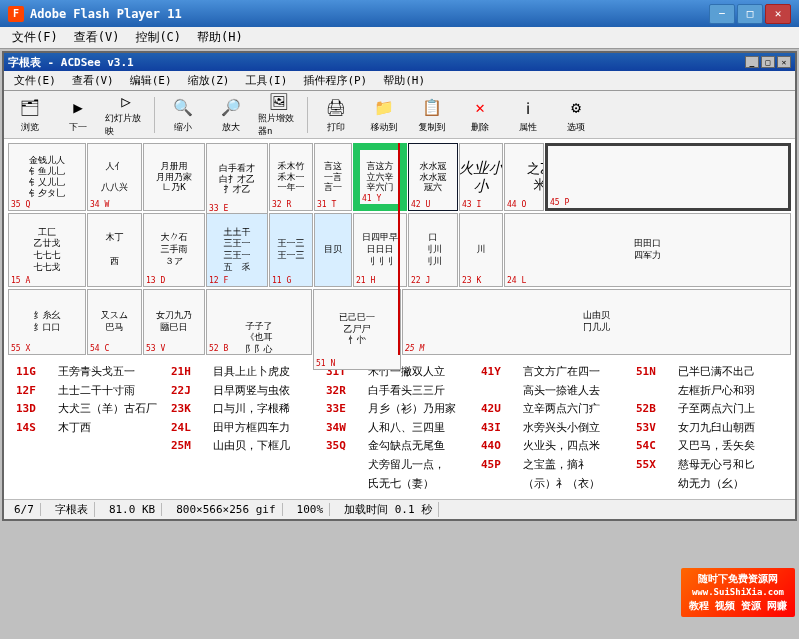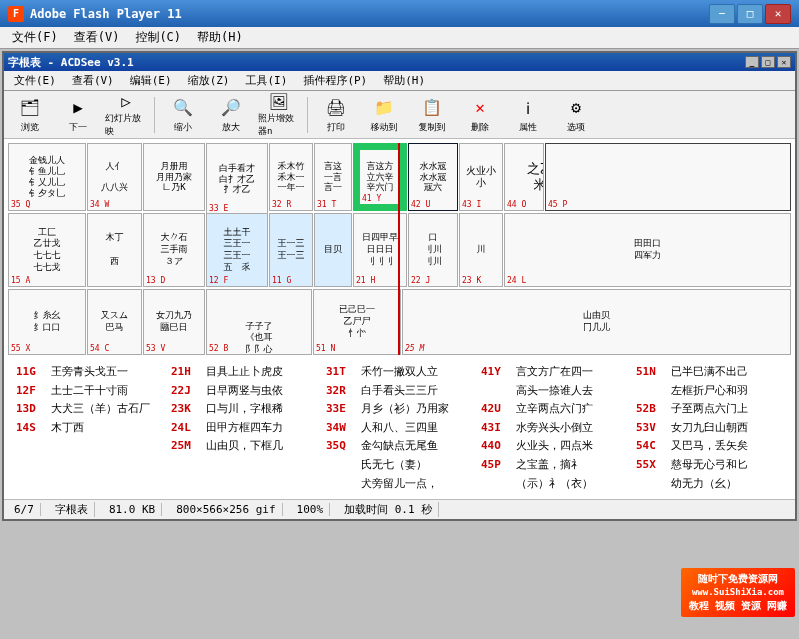--- a/index.html
+++ b/index.html
@@ -150,21 +150,21 @@
       gap: 0;
     }
 
     .desc-col {
       flex: 1;
       padding: 0 4px;
     }
 
     .desc-item {
       display: flex;
-      gap: 5px;
+      gap: 12px;
       margin-bottom: 1px;
     }
 
     .desc-code {
       color: #cc0000;
       font-weight: bold;
       min-width: 30px;
       white-space: nowrap;
     }
 
@@ -346,28 +346,28 @@
             </div>
             <div class="grid-cell" style="width:54px; height:68px; border:7px solid #22c55e; padding:2px; position:relative;">
               <div class="cell-content" style="font-size:9px; line-height:1.2;">言这方<br>立六辛<br>辛六门</div>
               <div class="cell-id" style="position:absolute; bottom:1px; left:2px; color:#cc0000; font-size:8px;">41 Y</div>
             </div>
             <div class="grid-cell" style="width:50px; height:68px; border:1px solid #0f172a; padding:2px; position:relative;">
               <div class="cell-content" style="font-size:9px; line-height:1.2;">水水㓂<br>水水㓂<br>㓂六</div>
               <div class="cell-id" style="position:absolute; bottom:1px; left:2px; color:#cc0000; font-size:8px;">42 U</div>
             </div>
             <div class="grid-cell" style="width:44px; height:68px; border:1px solid #aaa; padding:2px; position:relative;">
-              <div class="cell-content" style="font-size:10px; line-height:1.2;">火业小<br>小</div>
+              <div class="cell-content" style="font-size:15px; line-height:1.2;font-style:italic;">火业小<br>小</div>
               <div class="cell-id" style="position:absolute; bottom:1px; left:2px; color:#cc0000; font-size:8px;">43 I</div>
             </div>
             <div class="grid-cell" style="width:40px; height:68px; border:1px solid #aaa; padding:2px; position:relative;">
               <div class="cell-content" style="font-size:13px; line-height:1.2;margin-left:32px;">之乙<br>米</div>
               <div class="cell-id" style="position:absolute; bottom:1px; left:2px; color:#cc0000; font-size:8px;">44 O</div>
             </div>
-            <div class="grid-cell" style="flex:1; height:68px; border:1px solid #404040; padding:2px; position:relative;">
+            <div class="grid-cell" style="flex:1; height:68px; border:3px solid #404040; padding:2px; position:relative;">
               <div class="cell-content" style="font-size:9px;"></div>
               <div class="cell-id" style="position:absolute; bottom:1px; left:2px; color:#cc0000; font-size:8px;">45 P</div>
             </div>
           </div>
 
           <div class="grid-row" style="height:74px; margin-top:1px;">
             <div class="grid-cell" style="width:78px; height:74px; border:1px solid #aaa; padding:2px; position:relative;">
               <div class="cell-content" style="font-size:9px; line-height:1.3;">工匚<br>乙廿戈<br>七七七<br>七七戈</div>
               <div class="cell-id" style="position:absolute; bottom:1px; left:2px; color:#cc0000; font-size:8px;">15 A</div>
             </div>
@@ -417,21 +417,21 @@
               <div class="cell-id" style="position:absolute; bottom:1px; left:2px; color:#cc0000; font-size:8px;">54 C</div>
             </div>
             <div class="grid-cell" style="width:62px; height:66px; border:1px solid #aaa; padding:2px; position:relative;">
               <div class="cell-content" style="font-size:9px; line-height:1.3;">女刀九乃<br>㔶巳日</div>
               <div class="cell-id" style="position:absolute; bottom:1px; left:2px; color:#cc0000; font-size:8px;">53 V</div>
             </div>
             <div class="grid-cell" style="width:106px; height:66px; border:1px solid #aaa; padding:2px; position:relative;">
               <div class="cell-content" style="font-size:9px; line-height:1.3;margin-top:44px;">子子了<br>《也耳<br>阝阝心<br>佔羽</div>
               <div class="cell-id" style="position:absolute; bottom:1px; left:2px; color:#cc0000; font-size:8px;">52 B</div>
             </div>
-            <div class="grid-cell" style="width:88px; height:66px; border:1px solid #aaa; padding:2px; position:relative;">
+            <div class="grid-cell" style="width:88px; height:81px; border:1px solid #aaa; padding:2px; position:relative;">
               <div class="cell-content" style="font-size:9px; line-height:1.3;">已己巳一<br>乙尸尸<br>忄㣺</div>
               <div class="cell-id" style="position:absolute; bottom:1px; left:2px; color:#cc0000; font-size:8px;">51 N</div>
             </div>
             <div class="grid-cell" style="flex:1; height:66px; border:1px solid #aaa; padding:2px; position:relative;">
               <div class="cell-content" style="font-size:9px; line-height:1.3;">山由贝<br>冂几儿</div>
               <div class="cell-id" style="position:absolute; bottom:1px; left:2px; color:#cc0000; font-size:8px;font-style:italic;">25 M</div>
             </div>
           </div>
 
         </div>
@@ -497,25 +497,25 @@
               <div class="desc-item">
                   <span class="desc-code">34W</span>
                   <span class="desc-text">人和八、三四里</span>
                 </div>
               <div class="desc-item">
                   <span class="desc-code">35Q</span>
                   <span class="desc-text">金勾缺点无尾鱼</span>
                 </div>
               <div class="desc-item">
                   <span class="desc-code"></span>
+                  <span class="desc-text">犬旁留儿一点，</span>
+                </div>
+              <div class="desc-item">
+                  <span class="desc-code"></span>
                   <span class="desc-text">氏无七（妻）</span>
-                </div>
-              <div class="desc-item">
-                  <span class="desc-code"></span>
-                  <span class="desc-text">犬旁留儿一点，</span>
                 </div>
             </div>
 
             <div class="desc-col" style="min-width:130px;">
               <div class="desc-item">
                   <span class="desc-code">41Y</span>
                   <span class="desc-text">言文方广在四一</span>
                 </div>
               <div class="desc-item">
                   <span class="desc-code"></span>

